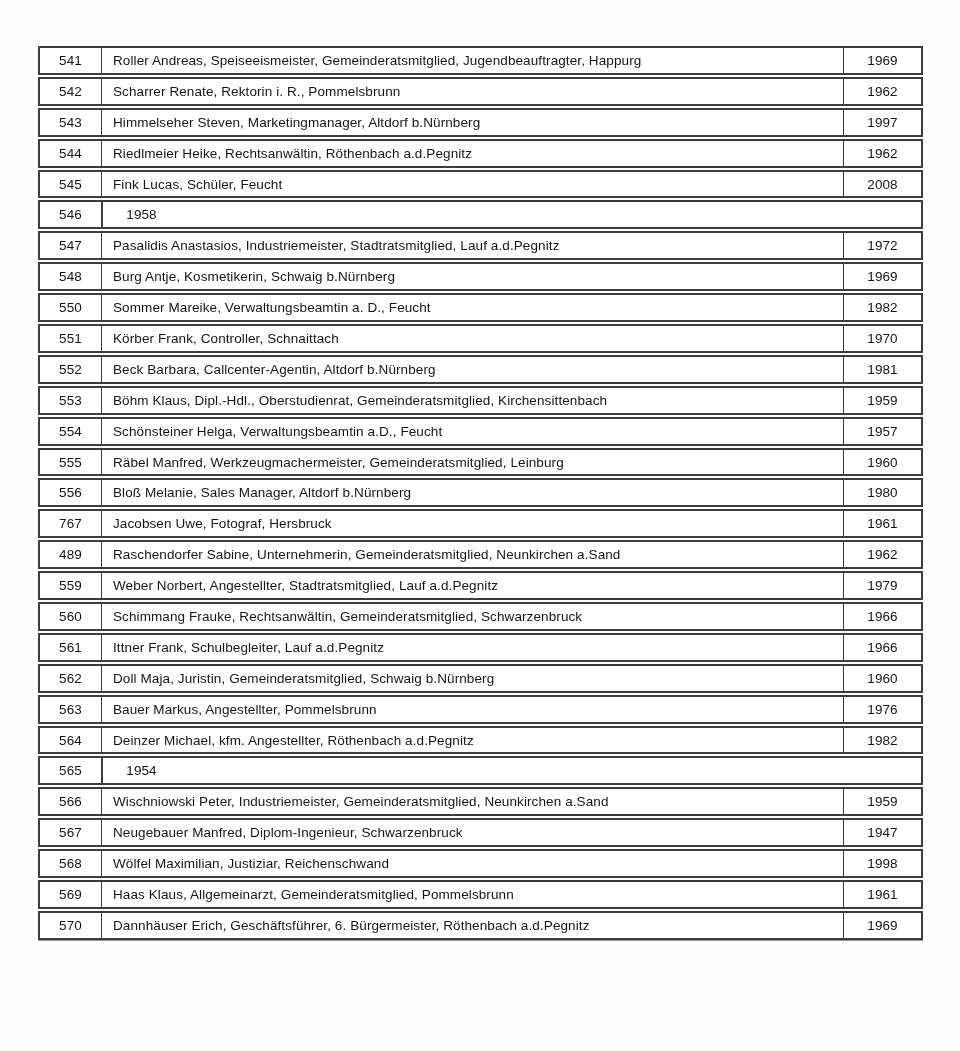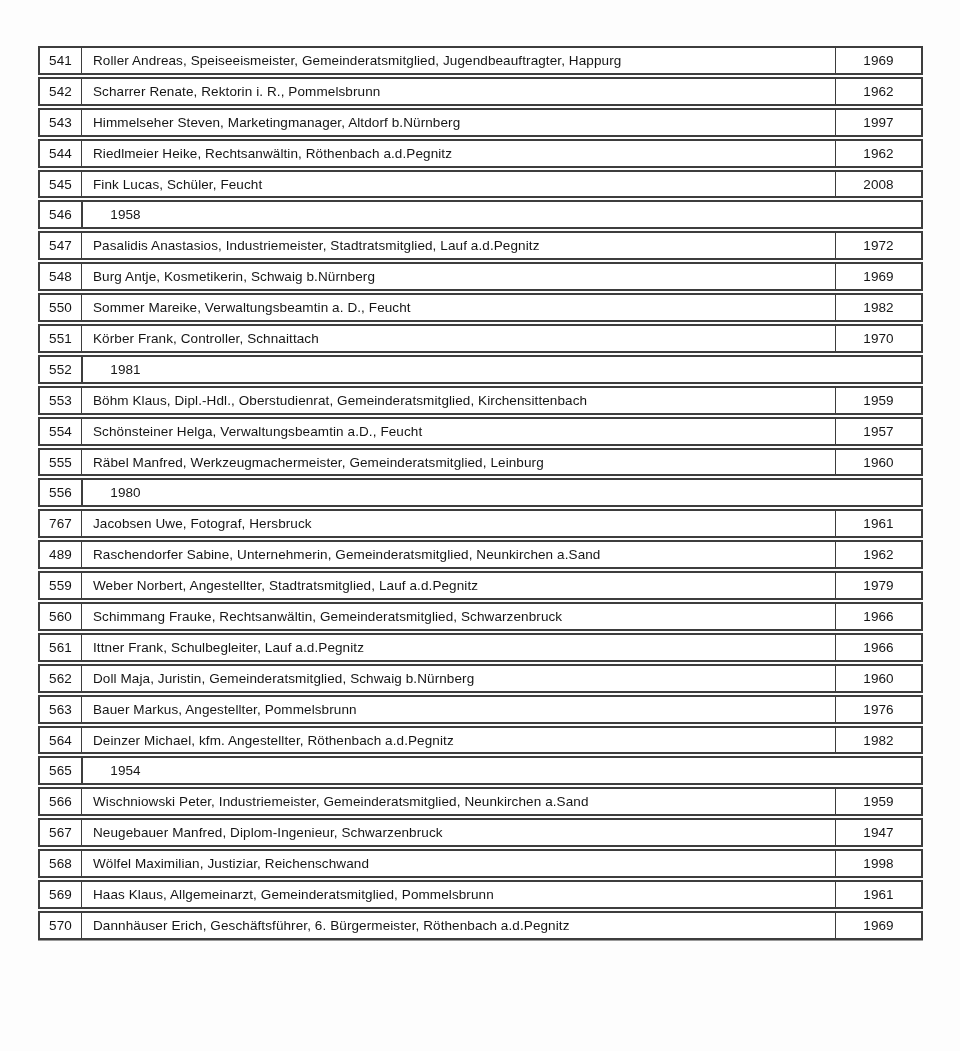--- a/index.html
+++ b/index.html
@@ -36,31 +36,31 @@
     display: flex;
     align-items: center;
     box-sizing: border-box;
     color: #151515;
     font-size: 13.5px;
     letter-spacing: 0.1px;
     white-space: nowrap;
     overflow: hidden;
   }
   .cell.num {
-    width: 42px;
+    width: 62px;
     justify-content: center;
     border-right: 1.5px solid #3d3d3d;
   }
   .cell.desc {
     flex: 1;
     padding-left: 11px;
     justify-content: flex-start;
   }
   .cell.year {
-    width: 86px;
+    width: 78px;
     justify-content: center;
     border-left: 1.5px solid #3d3d3d;
     text-align: right;
   }
 </style>
 </head>
 <body>
 
 <div class="page">
   <div class="table" id="candidate-table">
@@ -119,20 +119,21 @@
   </div>
 
   <div class="row">
     <div class="cell num">551</div>
     <div class="cell desc">Körber Frank, Controller, Schnaittach</div>
     <div class="cell year">1970</div>
   </div>
 
   <div class="row">
     <div class="cell num">552</div>
+    <div class="cell desc">Beck Barbara, Callcenter-Agentin, Altdorf b.Nürnberg</div>
     <div class="cell year">1981</div>
   </div>
 
   <div class="row">
     <div class="cell num">553</div>
     <div class="cell desc">Böhm Klaus, Dipl.-Hdl., Oberstudienrat, Gemeinderatsmitglied, Kirchensittenbach</div>
     <div class="cell year">1959</div>
   </div>
 
   <div class="row">
@@ -142,20 +143,21 @@
   </div>
 
   <div class="row">
     <div class="cell num">555</div>
     <div class="cell desc">Räbel Manfred, Werkzeugmachermeister, Gemeinderatsmitglied, Leinburg</div>
     <div class="cell year">1960</div>
   </div>
 
   <div class="row">
     <div class="cell num">556</div>
+    <div class="cell desc">Bloß Melanie, Sales Manager, Altdorf b.Nürnberg</div>
     <div class="cell year">1980</div>
   </div>
 
   <div class="row">
     <div class="cell num">767</div>
     <div class="cell desc">Jacobsen Uwe, Fotograf, Hersbruck</div>
     <div class="cell year">1961</div>
   </div>
 
   <div class="row">

